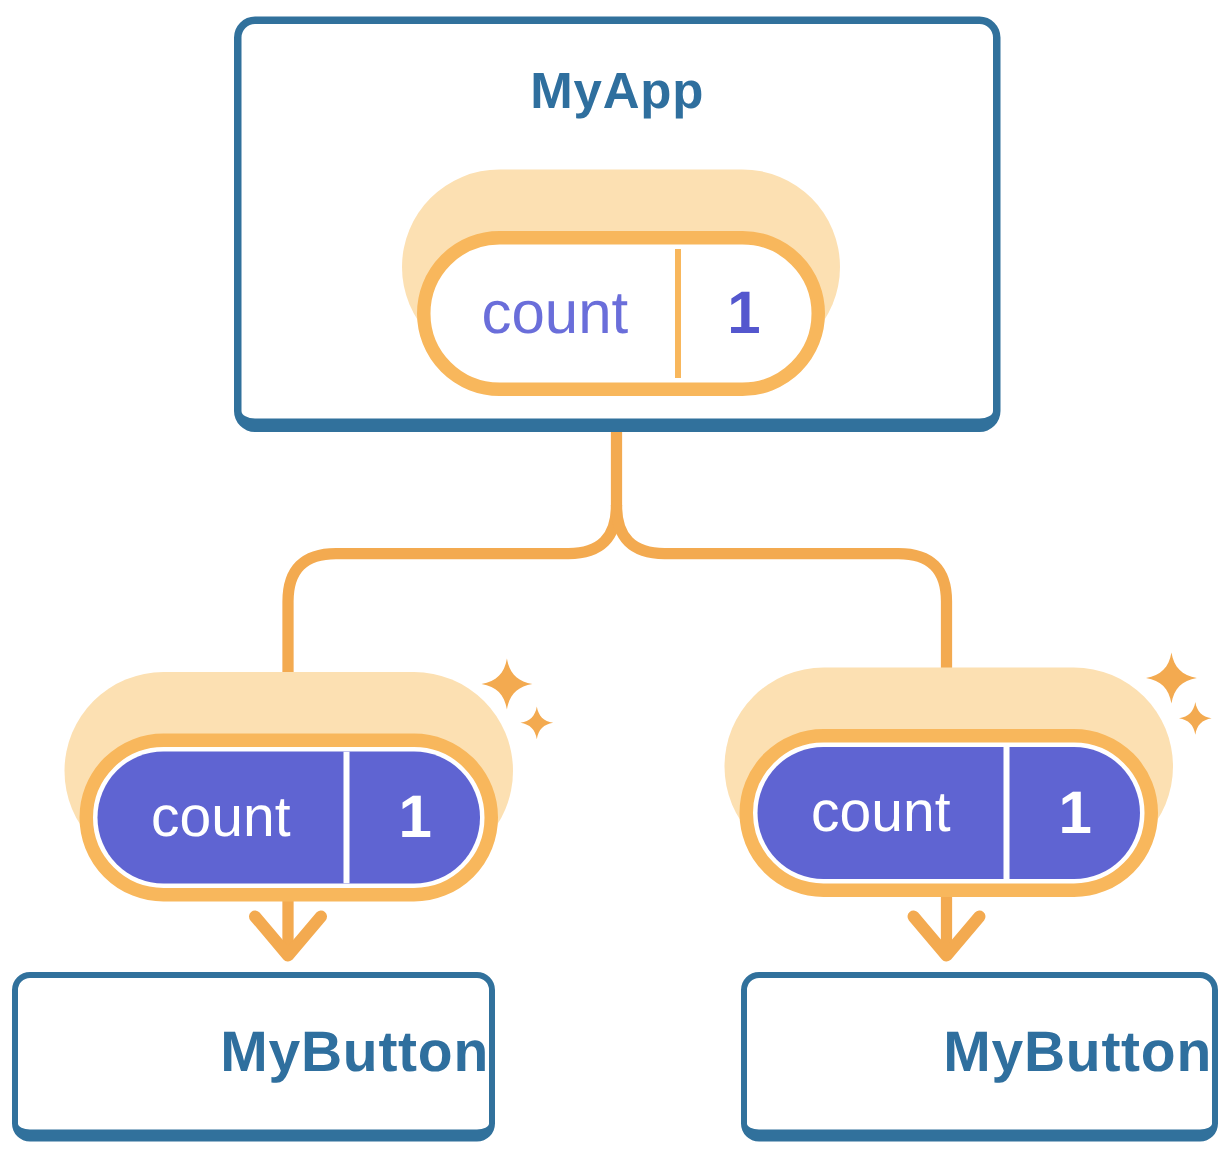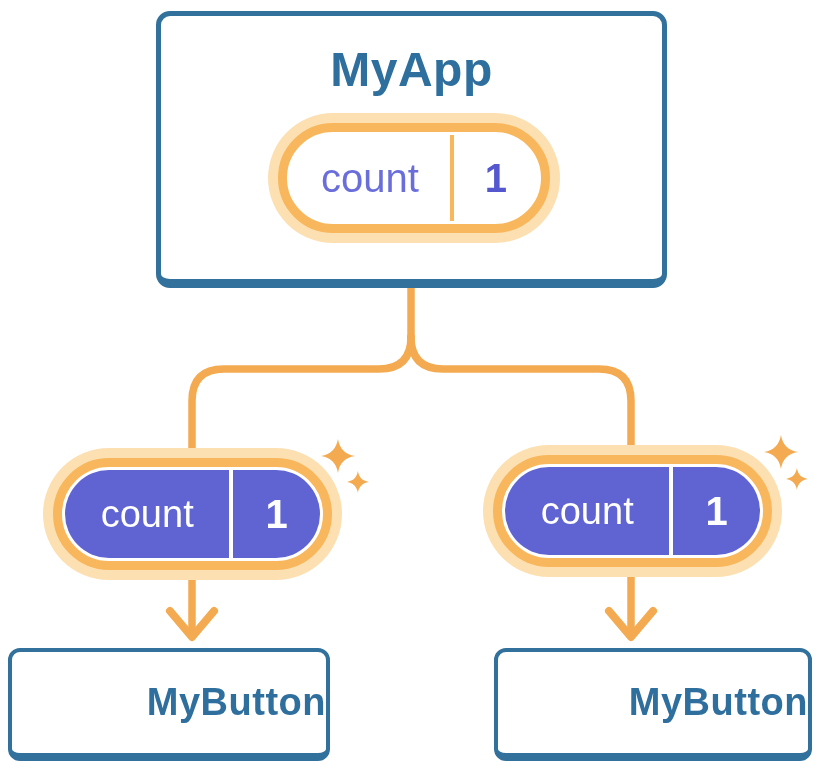--- a/index.html
+++ b/index.html
@@ -7,40 +7,40 @@
     position:relative;width:820px;height:770px;background:#fff;overflow:hidden;
     font-family:"Liberation Sans", sans-serif;
   }
   .connectors{position:absolute;left:0;top:0;z-index:1;}
   .card{
     position:absolute;z-index:2;background:#fff;box-sizing:border-box;
     border:5px solid var(--blue-border);border-bottom-width:9px;border-radius:14px;
   }
   .card-app{left:156px;top:11px;width:511px;height:277px;text-align:center;}
   .card-title{
-    margin-top:26px;font-size:48px;font-weight:600;color:var(--blue-text);
+    margin-top:26px;font-size:34px;font-weight:600;color:var(--blue-text);
     letter-spacing:0.5px;
   }
   .card-button{
     display:flex;align-items:center;justify-content:flex-end;
     border-width:4px;border-bottom-width:8px;border-radius:12px;
   }
   .card-button-left{left:8px;top:648px;width:322px;height:113px;}
   .card-button-right{left:494px;top:648px;width:318px;height:113px;}
   .button-title{font-size:38px;font-weight:600;color:var(--blue-text);letter-spacing:0.5px;}
   .pill{
     position:absolute;z-index:3;box-sizing:border-box;border-radius:999px;
     background:var(--halo);padding:10px;
   }
   .pill-top{left:268px;top:113px;width:292px;height:130px;}
   .pill-left{left:43px;top:448px;width:299px;height:132px;}
   .pill-right{left:483px;top:445px;width:299px;height:132px;}
   .pill-core{
     height:100%;box-sizing:border-box;border-radius:999px;
-    border:9px solid var(--orange-ring);background:#fff;padding:3px;
+    border:9px solid var(--orange-ring);background:#fff;padding:3px;margin-top:31px;
   }
   .pill-fill{
     height:100%;border-radius:999px;display:flex;align-items:stretch;overflow:hidden;
     background:#fff;
   }
   .pill-fill.purple{background:var(--purple);}
   .cell{display:flex;align-items:center;justify-content:center;}
   .cell-key{flex:1.9;}
   .cell-val{flex:1;font-weight:700;}
   .divider{width:4px;}

